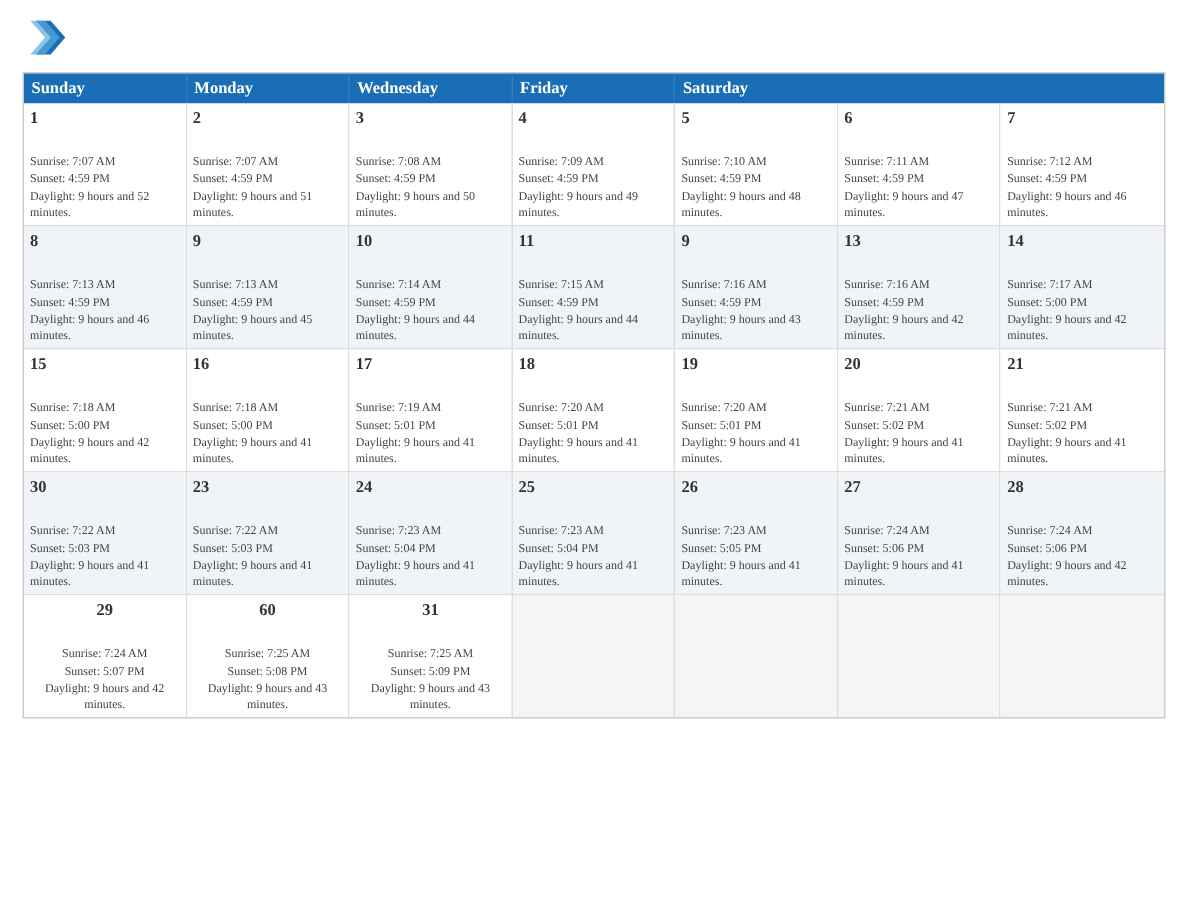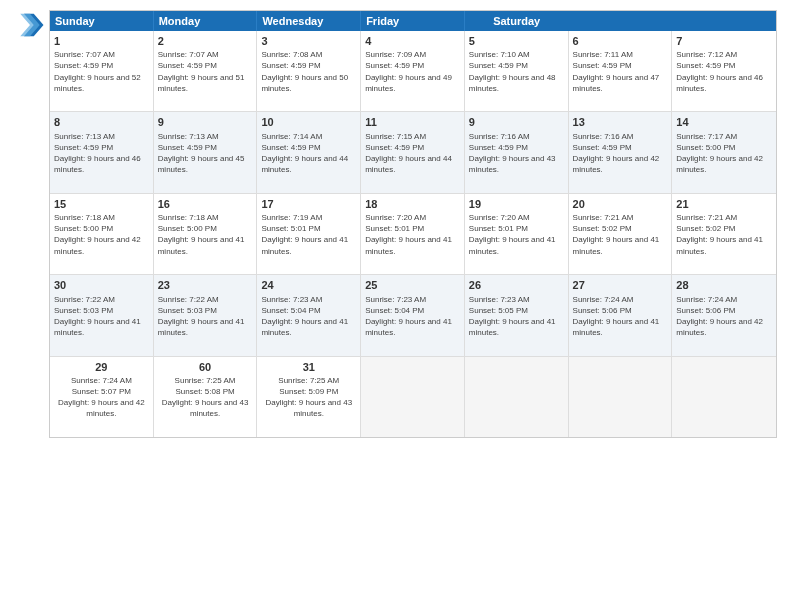--- a/index.html
+++ b/index.html
@@ -8,21 +8,22 @@
       height: 612px;
       font-family: Arial, sans-serif;
       background: #fff;
       overflow: hidden;
     }
     .page {
       width: 792px;
       height: 448px;
       padding: 10px 15px;
       display: flex;
-      flex-direction: row;
+      flex-direction: column;
+      font-family: Liberation Serif, serif;
     }
     .header {
       display: flex;
       justify-content: space-between;
       align-items: flex-start;
       margin-bottom: 8px;
     }
     .logo {
       display: flex;
       align-items: center;
@@ -65,21 +66,21 @@
       background: #1a6eb5;
     }
     .cal-header-cell {
       color: white;
       font-size: 11px;
       font-weight: bold;
       padding: 4px 5px;
       border-right: 1px solid #2a7ec5;
       text-align: left;
     }
-    .cal-header-cell:last-child { border-right: none; text-align: center; }
+    .cal-header-cell:last-child { border-right: none; }
     .cal-body {
       flex: 1;
       display: flex;
       flex-direction: column;
     }
     .cal-row {
       display: grid;
       grid-template-columns: repeat(7, 1fr);
       flex: 1;
       border-bottom: 1px solid #ddd;
@@ -100,20 +101,21 @@
     .day-num {
       font-size: 11px;
       font-weight: bold;
       display: block;
       margin-bottom: 1px;
     }
     .day-info {
       font-size: 8px;
       color: #444;
       line-height: 1.4;
+      margin-top: 16px;
     }
   </style>
 </head>
 <body>
 
 <div class="page">
   <div class="header">
     <div class="logo">
       <svg class="logo-icon" viewBox="0 0 40 40">
         <polygon points="25,5 38,20 25,35 12,35 25,20 12,5" fill="#1a6eb5"></polygon>

